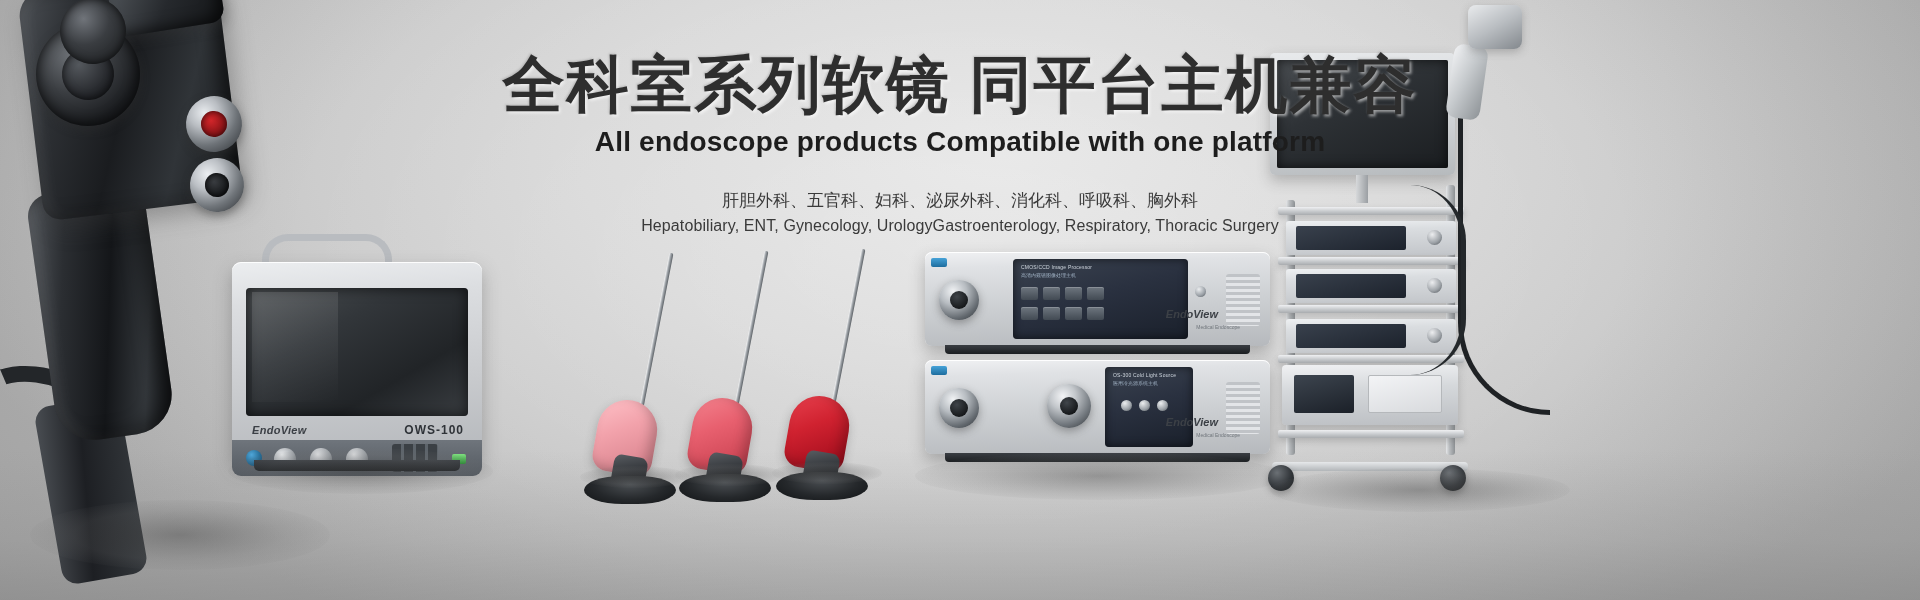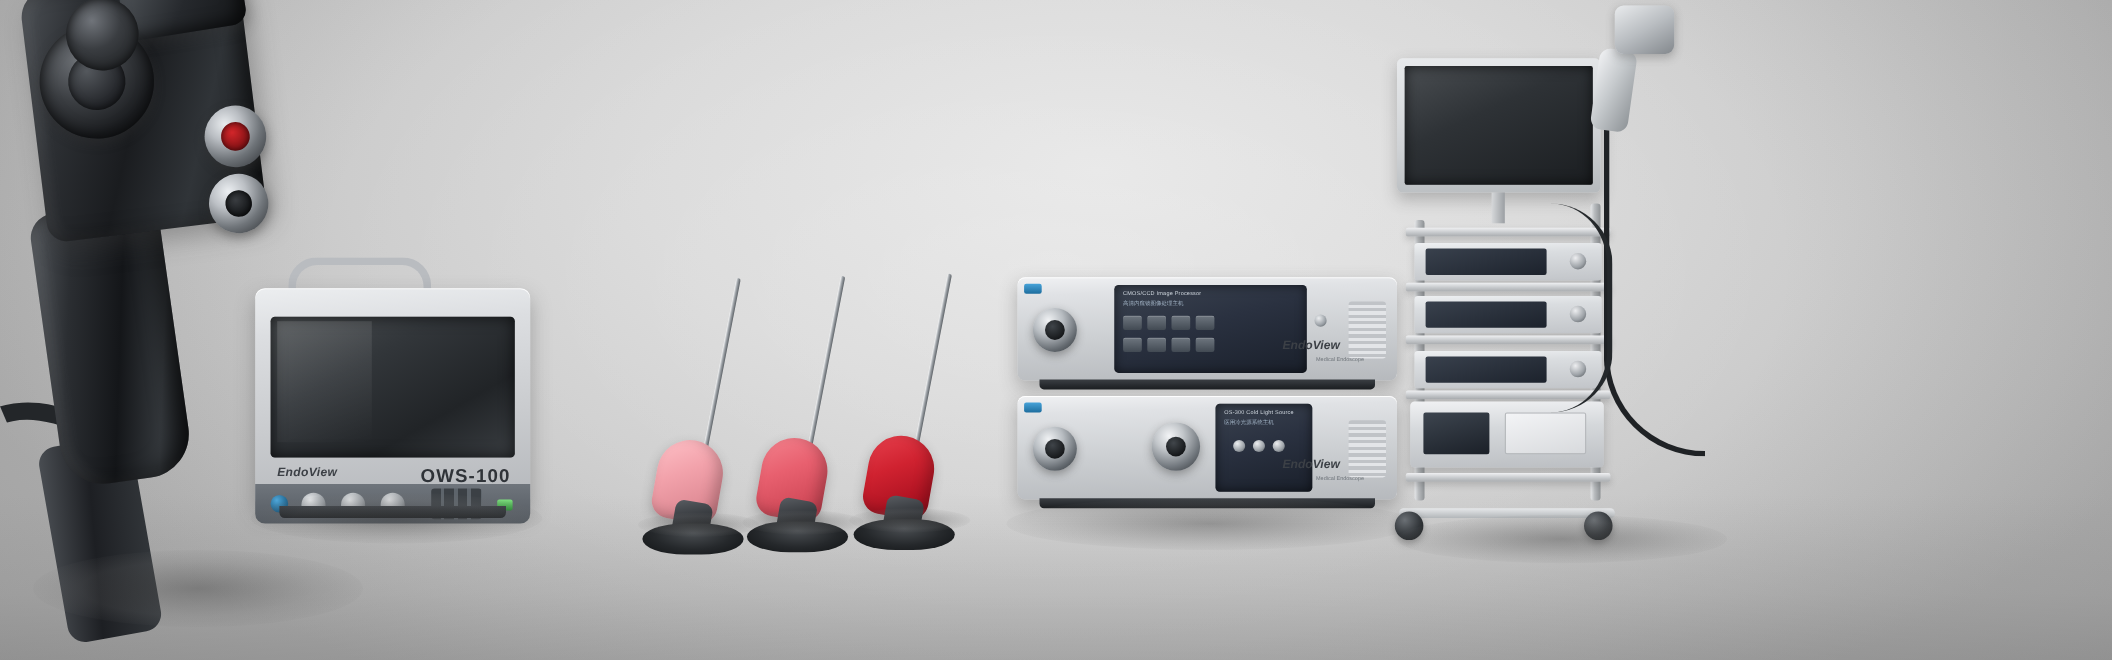--- a/index.html
+++ b/index.html
@@ -177,21 +177,21 @@
     content:""; position:absolute; left:6px; top:4px; width:86px; height:110px;
     background:linear-gradient(160deg, rgba(255,255,255,.13), rgba(255,255,255,0));
   }
   .ows .brand {
     position:absolute; left:20px; top:162px;
     font-size:11px; font-style:italic; font-weight:700; color:#3c4046;
     letter-spacing:.3px;
   }
   .ows .model {
     position:absolute; right:18px; top:161px;
-    font-size:17px; font-weight:700; color:#2f3338; letter-spacing:1px;
+    font-size:12px; font-weight:700; color:#2f3338; letter-spacing:1px;
   }
   .ows .lowerpanel {
     position:absolute; left:0; top:178px; width:250px; height:36px;
     background:linear-gradient(180deg,#6f757c,#545a61);
     border-radius:0 0 9px 9px;
   }
   .ows .knob {
     position:absolute; top:186px; width:22px; height:22px; border-radius:50%;
     background:radial-gradient(circle at 36% 30%, #e8eaec, #9fa4a9 55%, #53585d 100%);
   }
@@ -425,20 +425,26 @@
   }
 </style>
 </head>
 <body>
 
 <div class="banner">
 
   <div class="vignette"></div>
   <div class="floorshade"></div>
 
+  <div class="textblock">
+    <div class="headline">全科室系列软镜 同平台主机兼容</div>
+    <div class="subhead">All endoscope products Compatible with one platform</div>
+    <div class="speclist">肝胆外科、五官科、妇科、泌尿外科、消化科、呼吸科、胸外科</div>
+    <div class="specen">Hepatobiliary, ENT, Gynecology, UrologyGastroenterology, Respiratory, Thoracic Surgery</div>
+  </div>
 
   <div class="prod endo">
     <div class="cable"></div>
     <div class="tube"></div>
     <div class="grip"></div>
     <div class="body"></div>
     <div class="headcap"></div>
 
     <div class="dialbig"></div>
     <div class="dialsml"></div>

